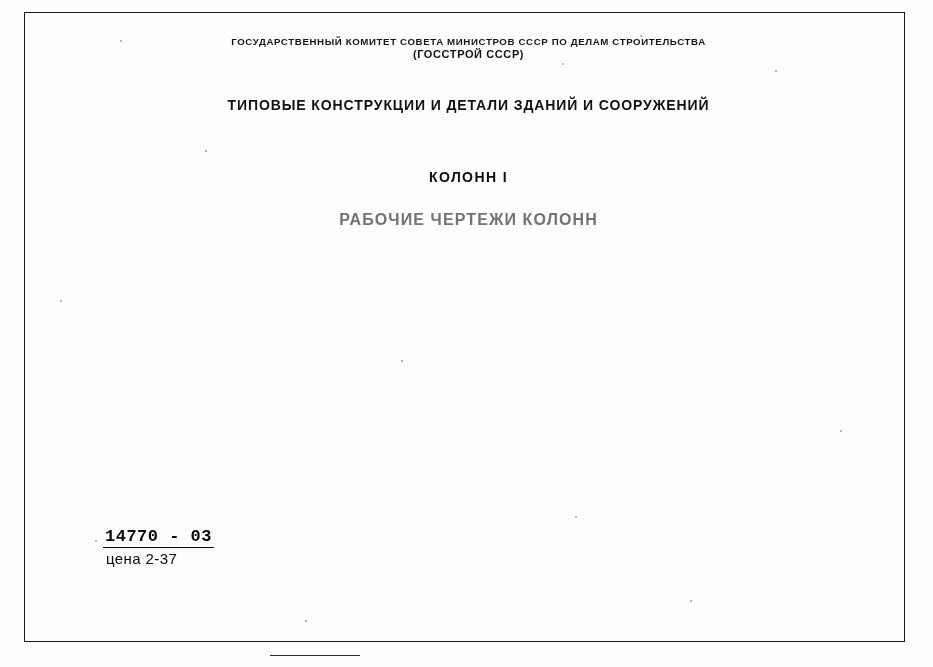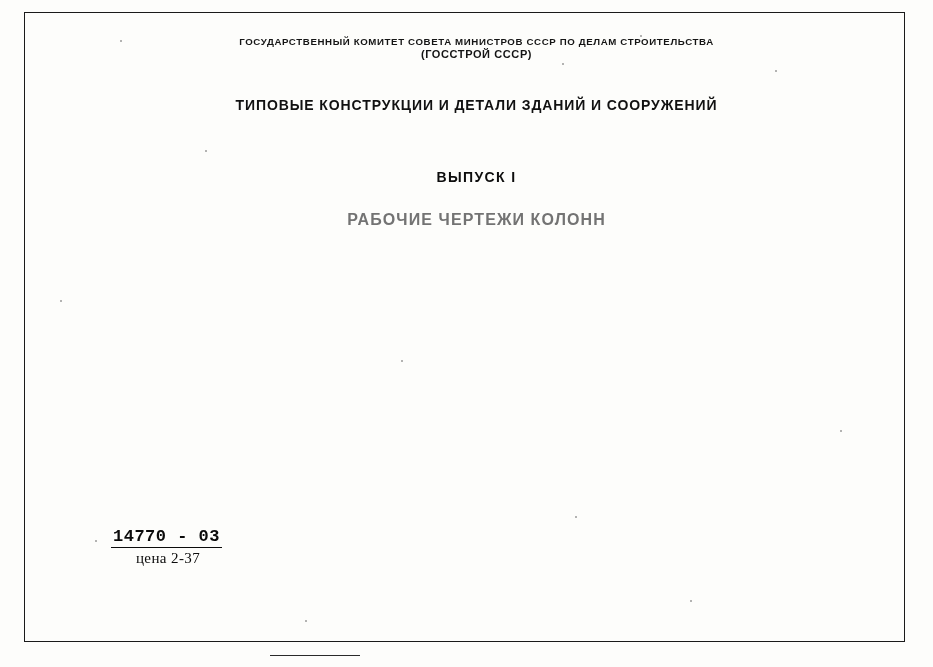--- a/index.html
+++ b/index.html
@@ -34,21 +34,21 @@
     position: absolute;
     left: 24px;
     top: 12px;
     width: 881px;
     height: 630px;
     border: 1.5px solid #1a1a1a;
     box-sizing: border-box;
   }
   .content {
     position: absolute;
-    left: 36px;
+    left: 28px;
     top: 12px;
     width: 881px;
     height: 630px;
     box-sizing: border-box;
     text-align: center;
   }
   .org-line {
     font-size: 9.5px;
     letter-spacing: .6px;
     font-weight: 700;
@@ -123,22 +123,21 @@
     padding: 0 2px 1px 2px;
     font-family: Liberation Mono, monospace;
   }
   .code-price {
     font-size: 15px;
     font-weight: 400;
     letter-spacing: .4px;
     color: #0b0b0b;
     margin-top: 2px;
     margin-left: 3px;
-    font-family: Liberation Serif, serif;
-    text-align: center;
+    font-family: Liberation Sans, sans-serif;
   }
   .bottom-tick {
     position: absolute;
     left: 270px;
     top: 655px;
     width: 90px;
     height: 0;
     border-top: 1.5px solid #2a2a2a;
   }
 </style>
@@ -151,21 +150,21 @@
 
   <div class="content">
 
     <div class="org-line">ГОСУДАРСТВЕННЫЙ КОМИТЕТ СОВЕТА МИНИСТРОВ СССР ПО ДЕЛАМ СТРОИТЕЛЬСТВА</div>
     <div class="org-line2">(ГОССТРОЙ СССР)</div>
 
     <div class="subject">ТИПОВЫЕ КОНСТРУКЦИИ И ДЕТАЛИ ЗДАНИЙ И СООРУЖЕНИЙ</div>
 
 
 
-    <div class="issue">ВЫПУСК I</div>
+    <div class="issue">КОЛОНН I</div>
     <div class="subtitle">РАБОЧИЕ ЧЕРТЕЖИ КОЛОНН</div>
 
     <div class="code-block">
       <div class="code-num">14770 - 03</div>
       <div class="code-price">цена 2-37</div>
     </div>
 
   </div>
 
   <div class="bottom-tick"></div>

